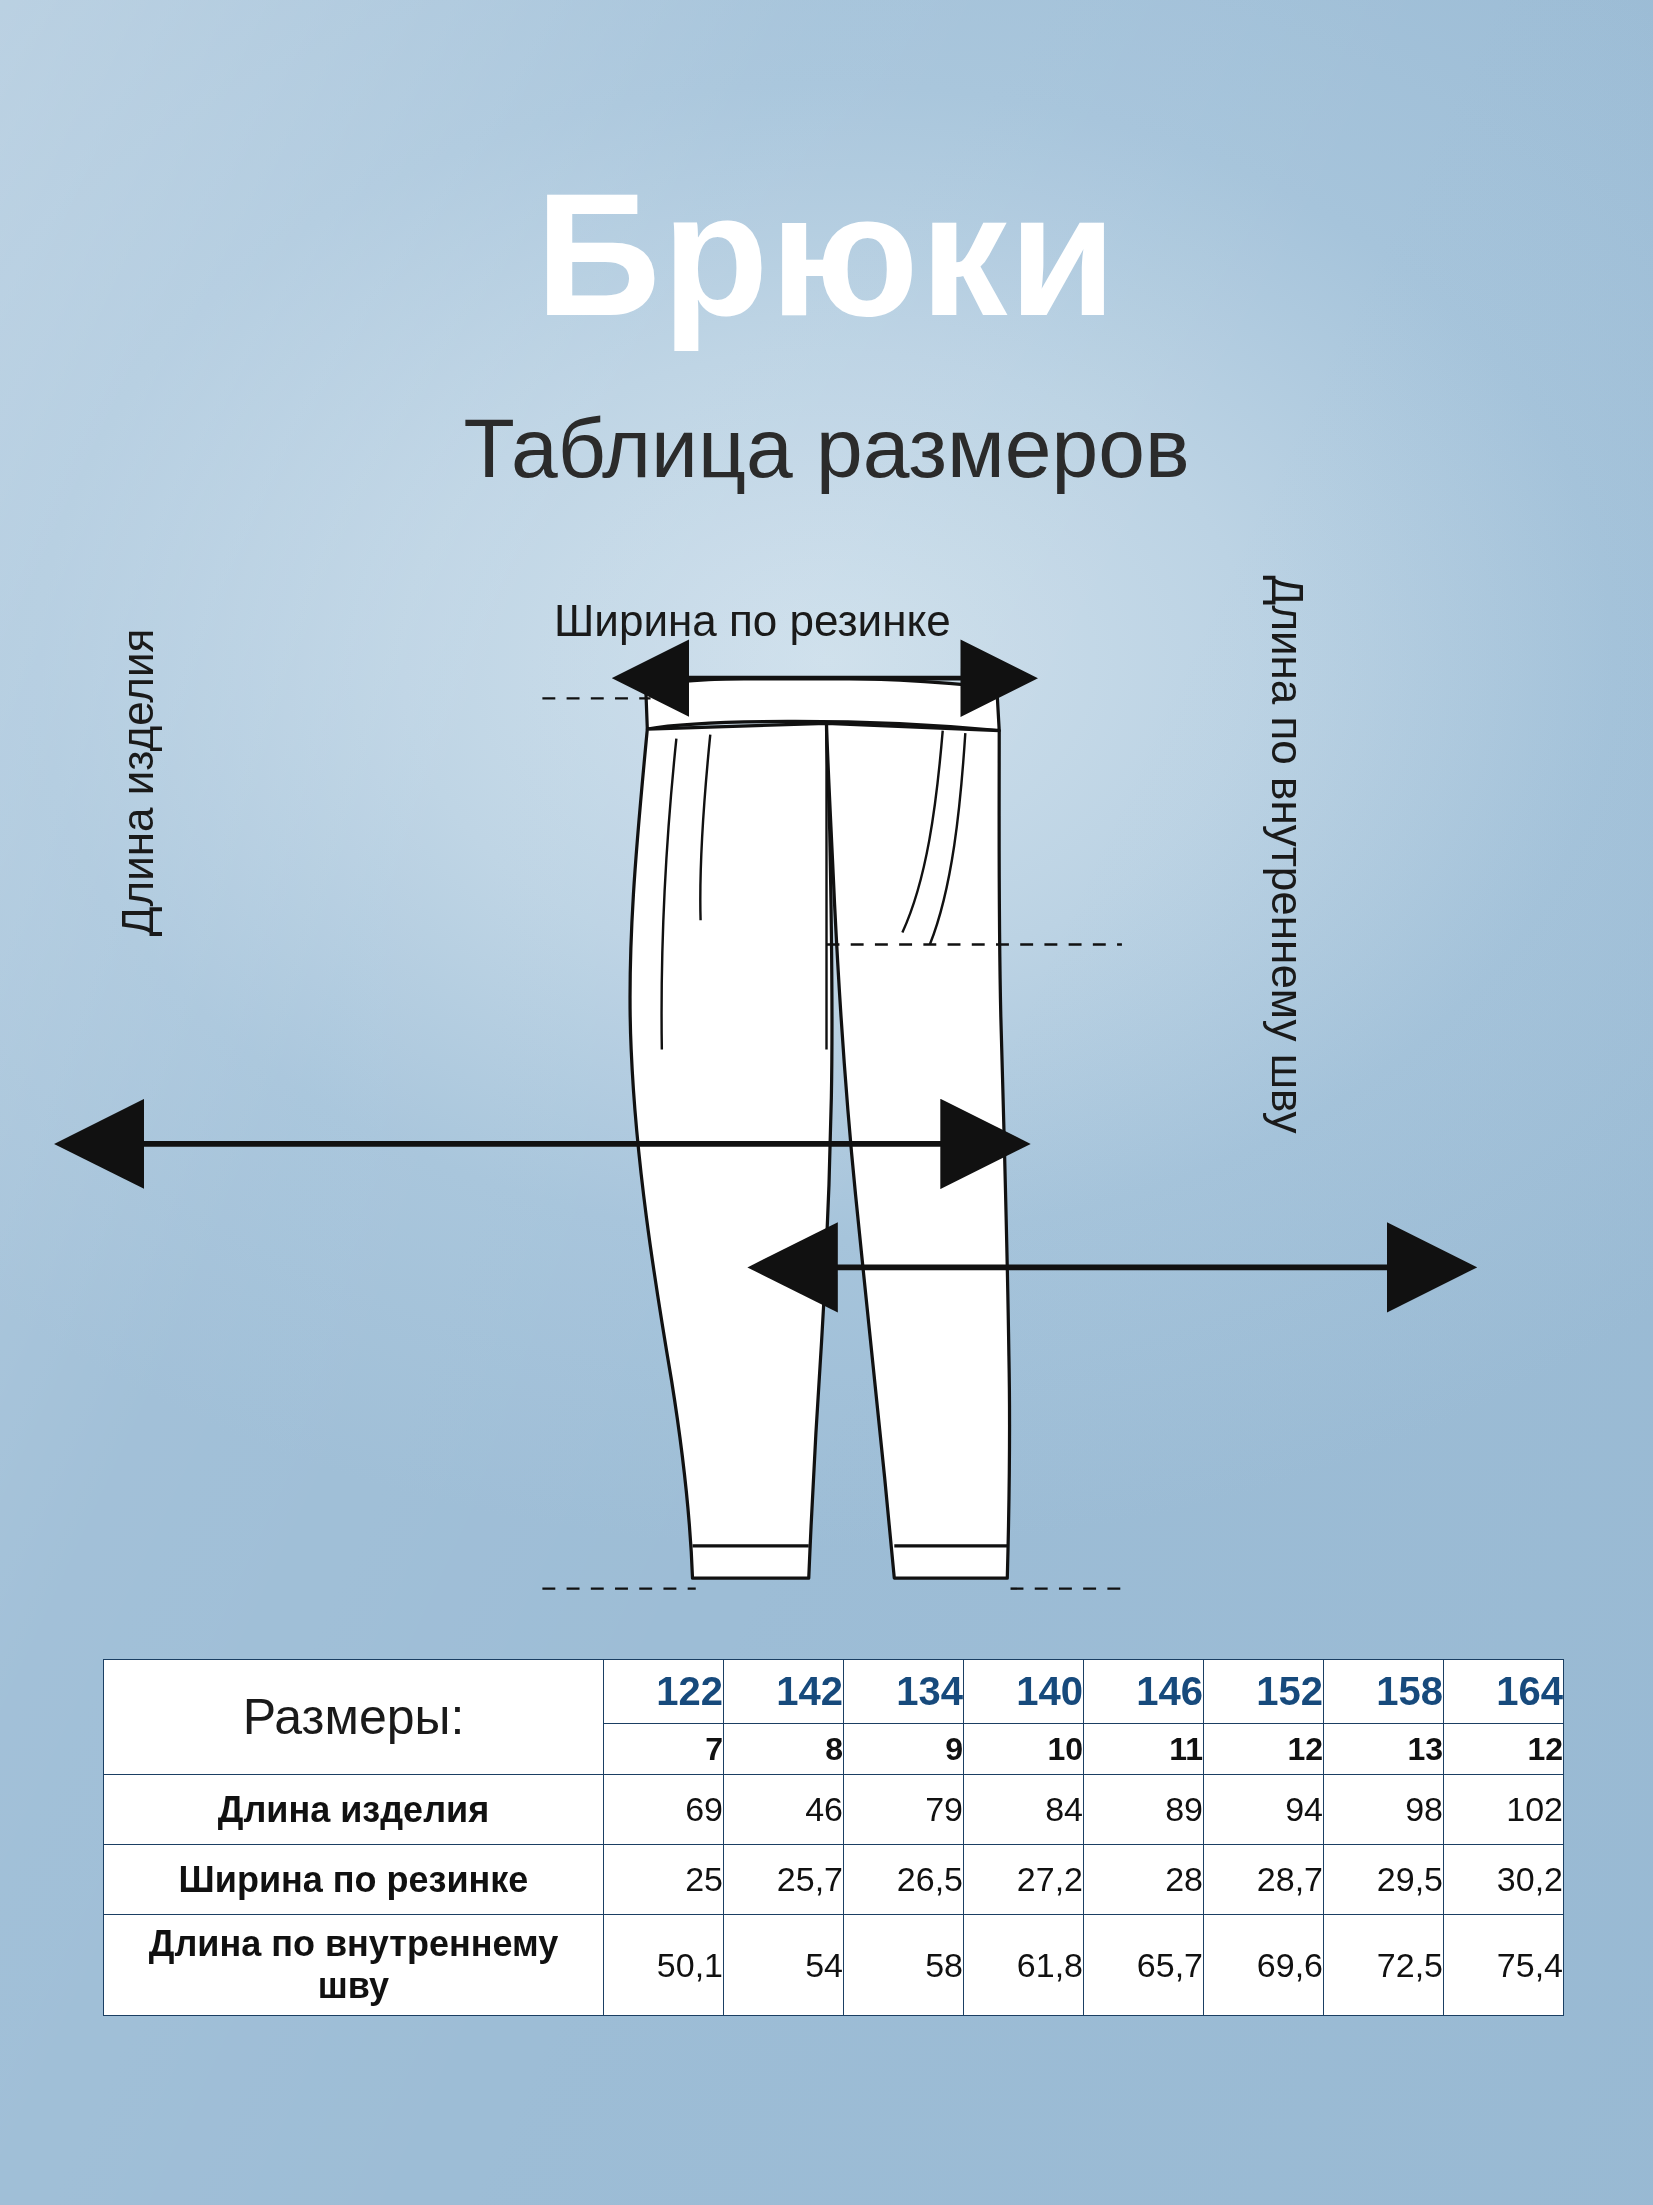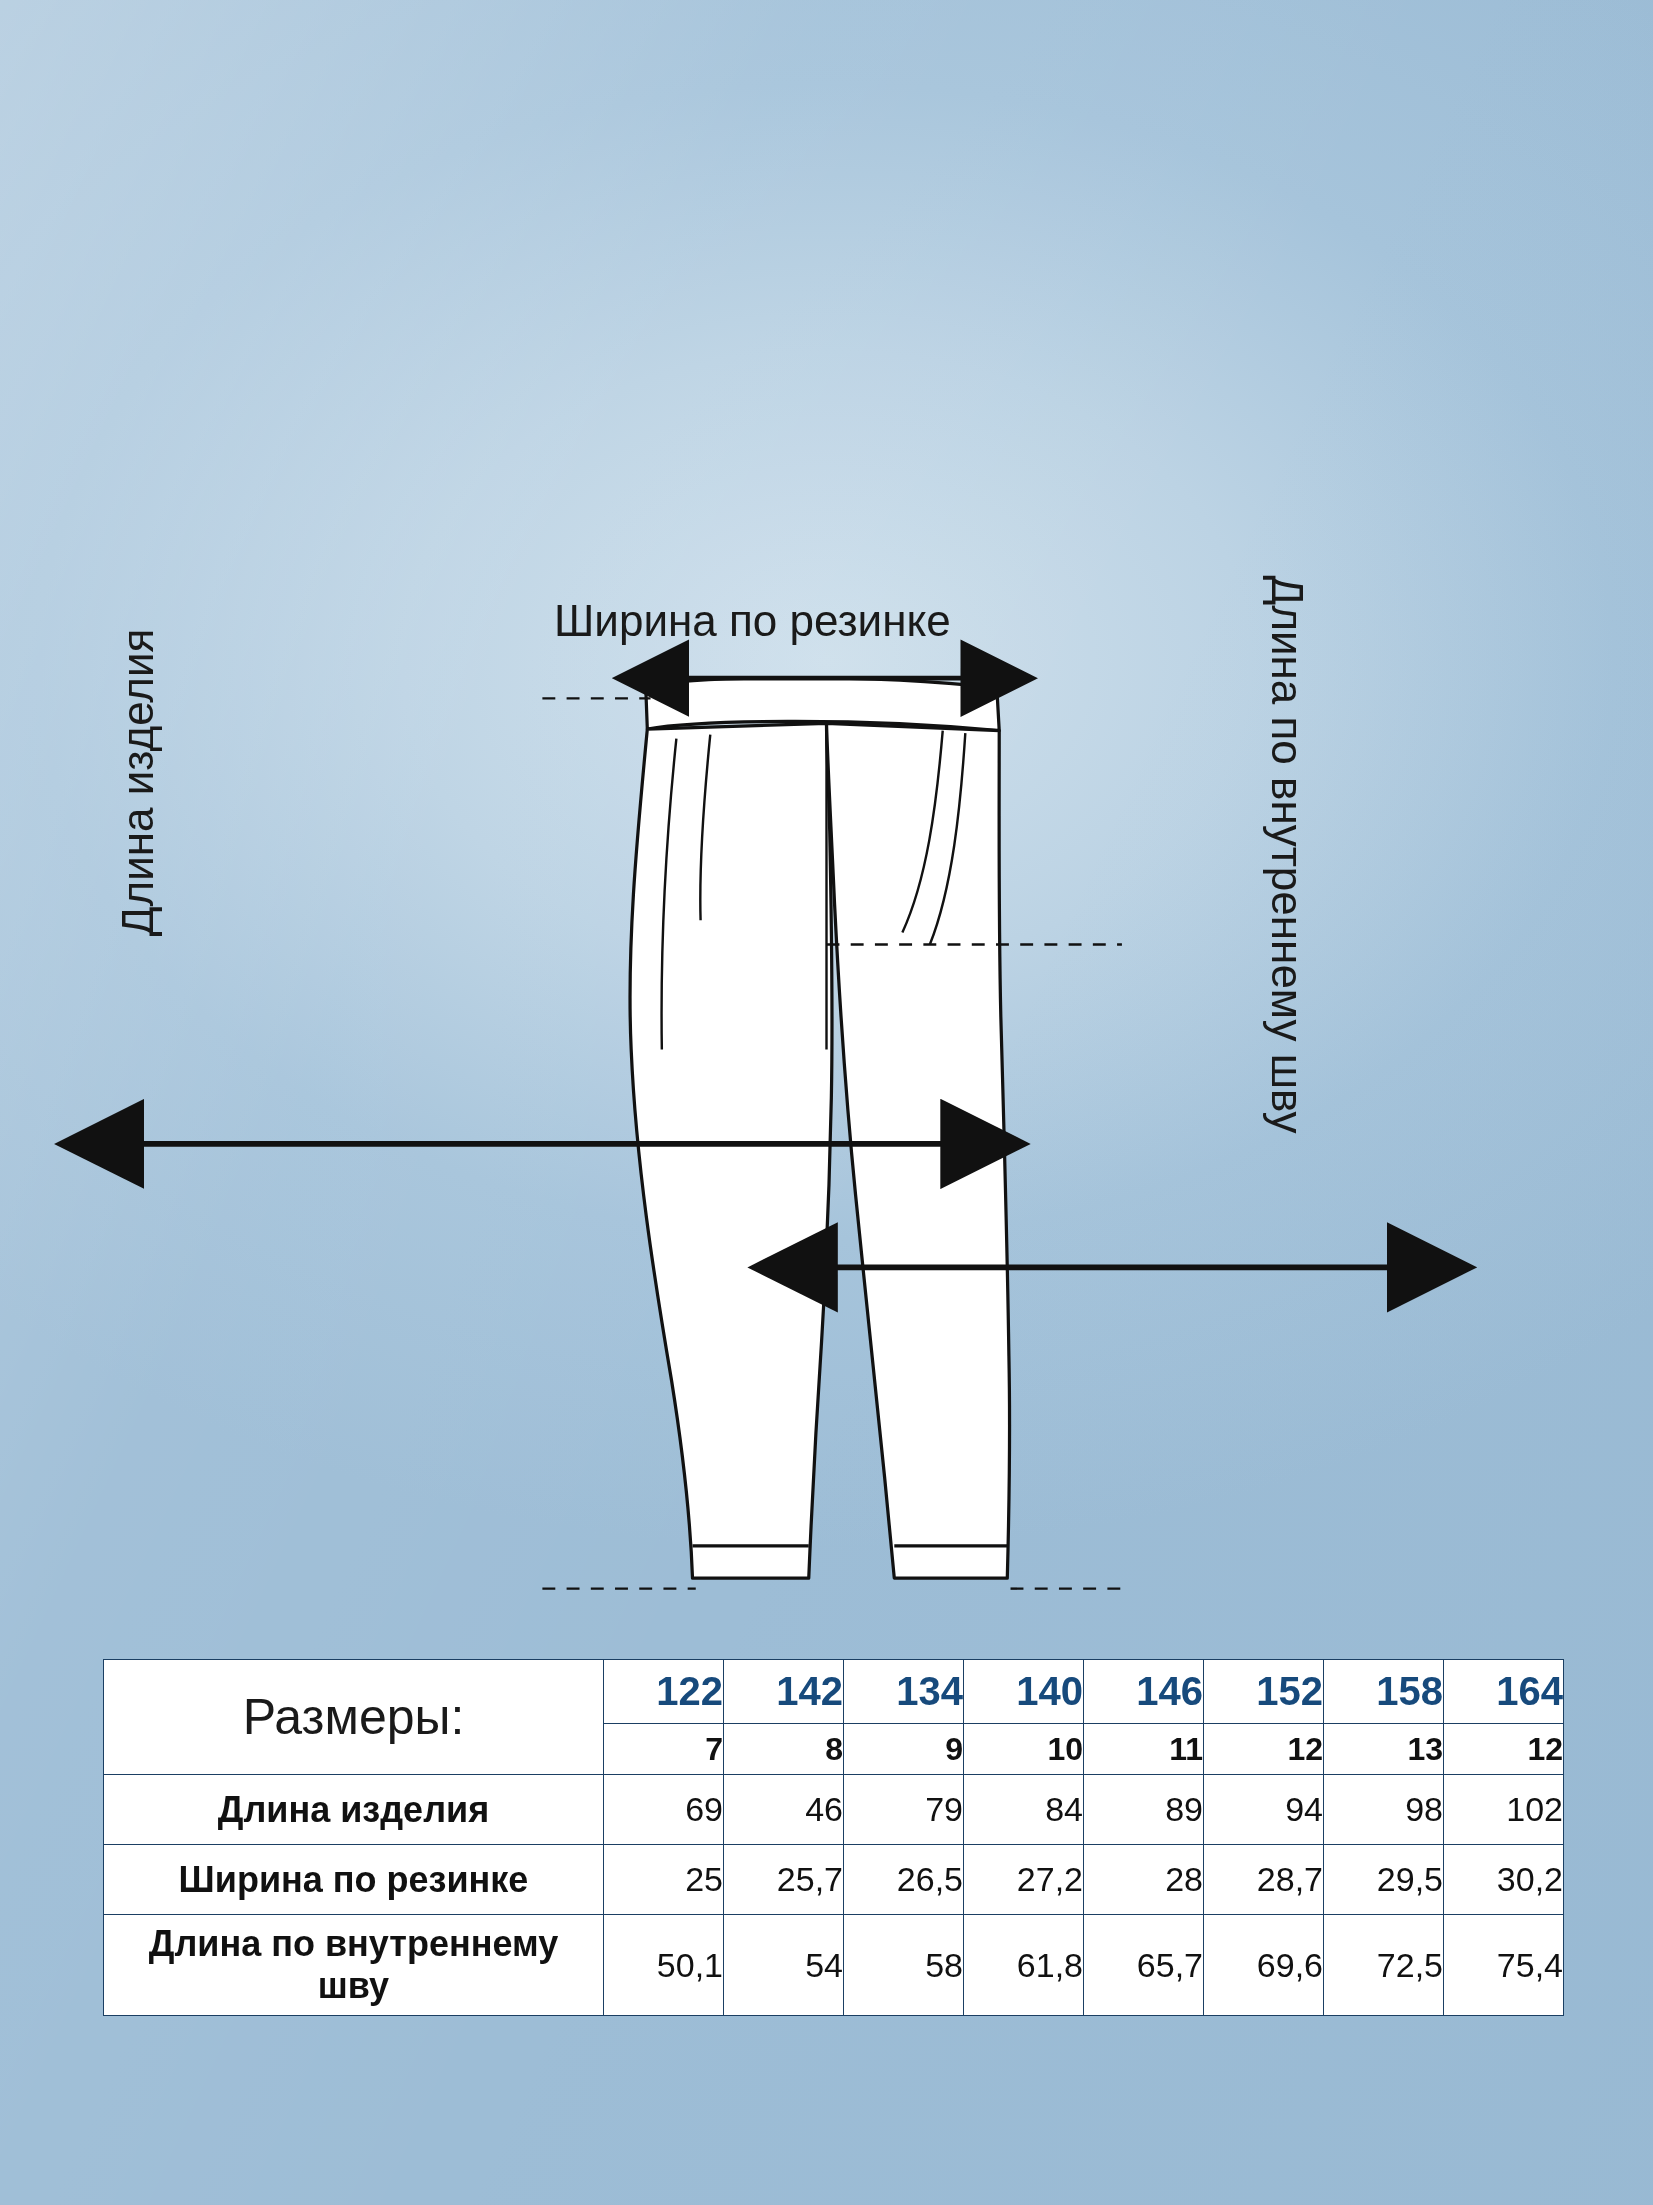--- a/index.html
+++ b/index.html
@@ -149,20 +149,22 @@
     font-weight: bold;
     color: #0f2f4d;
     letter-spacing: -0.4px;
   }
 </style>
 </head>
 <body>
 
 <div id="page">
 
+  <div class="title-big">Брюки</div>
+  <div class="title-sub">Таблица размеров</div>
 
   <div id="diagram">
 
     <div class="lbl" id="lbl-width">Ширина по резинке</div>
     <div class="lbl" id="lbl-length">Длина изделия</div>
     <div class="lbl" id="lbl-inseam">Длина по внутреннему шву</div>
 
     <svg width="1653" height="1090" viewBox="0 0 2048 1350">
       <defs>
         <marker id="arrH" markerWidth="16" markerHeight="16" refX="8" refY="8" orient="auto">

